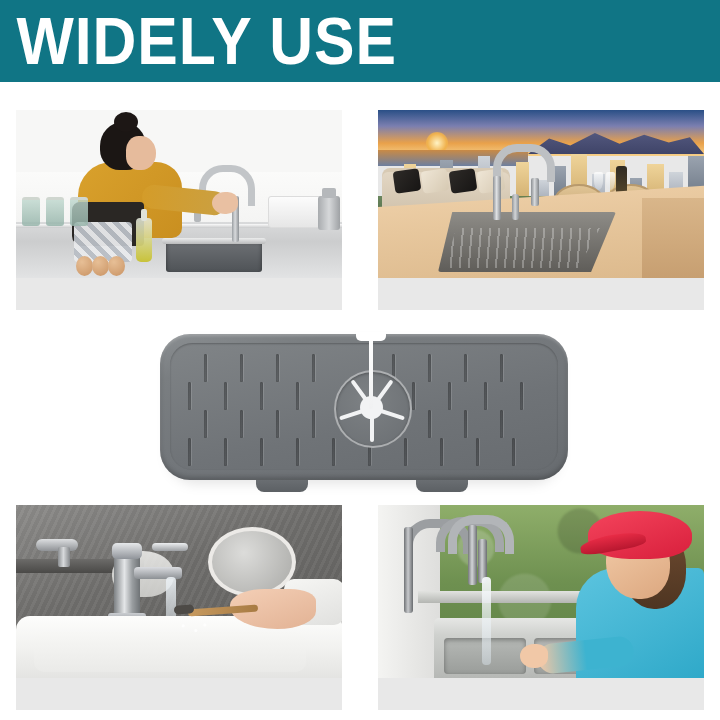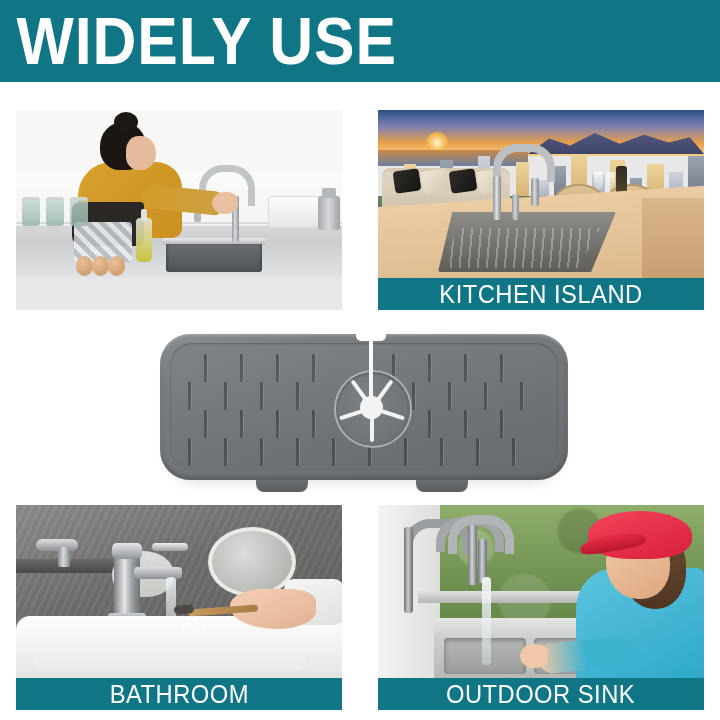--- a/index.html
+++ b/index.html
@@ -452,23 +452,20 @@
     <div class="k2-bottle"></div>
     <div class="k2-counter"></div>
     <div class="k2-counter-side"></div>
     <div class="k2-sinkbasin"></div>
     <div class="k2-rack"></div>
     <div class="k2-faucet-arc"></div>
     <div class="k2-faucet-col"></div>
     <div class="k2-faucet-drop"></div>
     <div class="k2-faucet-lever"></div>
   </div>
-  <div class="caption-bar">
-    <span class="caption-text">KITCHEN ISLAND</span>
-  </div>
 </div>
 
 <div class="product-wrap">
   <div class="mat-shadow"></div>
   <div class="mat-foot f1"></div>
   <div class="mat-foot f2"></div>
   <div class="mat-body">
     <div class="mat-inner"></div>
 
     <div class="groove" style="left:44px;  top:20px;"></div>
@@ -535,23 +532,20 @@
     <div class="b-faucet-spout"></div>
     <div class="b-faucet-base"></div>
     <div class="b-water"></div>
     <div class="b-sink"></div>
     <div class="b-sink-inner"></div>
     <div class="b-arm"></div>
     <div class="b-hand"></div>
     <div class="b-brush-handle"></div>
     <div class="b-brush-head"></div>
     <div class="b-drops"></div>
-  </div>
-  <div class="caption-bar">
-    <span class="caption-text">BATHROOM</span>
   </div>
 </div>
 
 <div class="panel panel-br">
   <div class="photo">
     <div class="o-bg"></div>
     <div class="o-foliage"></div>
     <div class="o-wallpanel"></div>
     <div class="o-rail"></div>
     <div class="o-pipe1-arc"></div>
@@ -566,16 +560,13 @@
     <div class="o-stream"></div>
     <div class="o-girl-braid"></div>
     <div class="o-girl-shirt"></div>
     <div class="o-girl-arm"></div>
     <div class="o-girl-hand"></div>
     <div class="o-girl-hair"></div>
     <div class="o-girl-head"></div>
     <div class="o-cap"></div>
     <div class="o-cap-brim"></div>
   </div>
-  <div class="caption-bar">
-    <span class="caption-text">OUTDOOR SINK</span>
-  </div>
 </div>
 
 </body></html>

